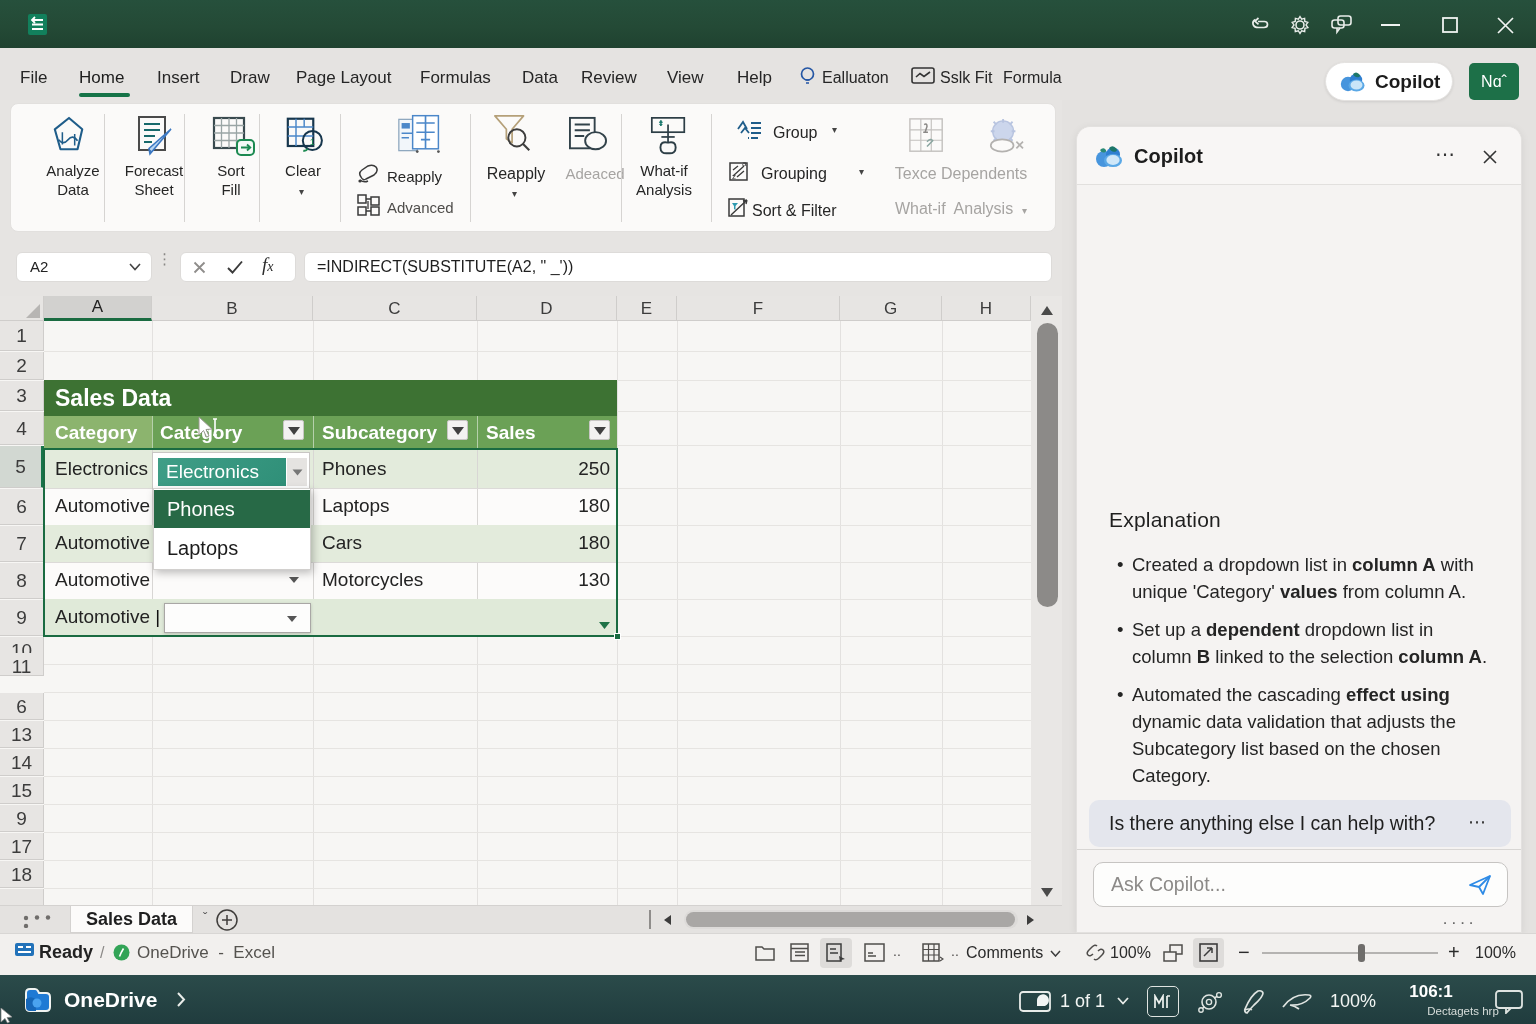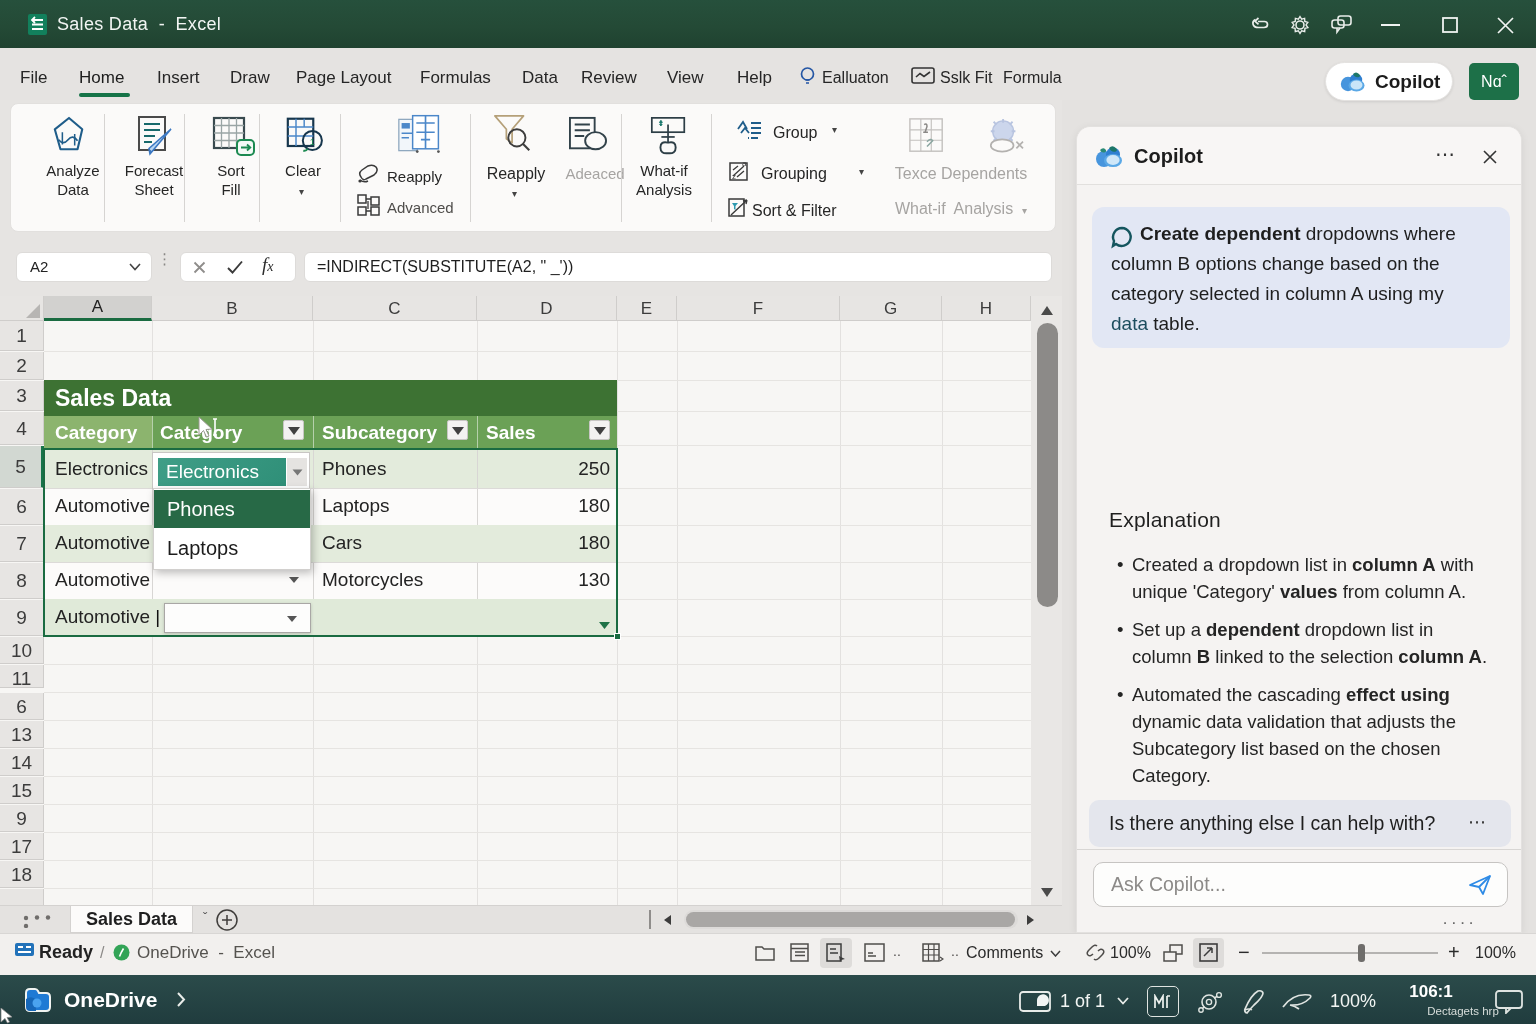--- a/index.html
+++ b/index.html
@@ -57,21 +57,20 @@
 </style>
 </head>
 <body>
   <div class="ab" id="titlebar">
     <div class="ab ticon">
       <svg width="19" height="21" viewBox="0 0 19 21">
         <path d="M4 6 H15 M4 10.5 H15 M4 15 H15" stroke="#fff" stroke-width="2.2" fill="none"></path>
         <path d="M7 3 L4 6 L7 9" stroke="#fff" stroke-width="1.8" fill="none"></path>
       </svg>
     </div>
-    <div class="ab tname">Sales Data&nbsp; -&nbsp; Excel</div>
     <svg class="ab" style="left:1250px;top:15px" width="21" height="20" viewBox="0 0 21 20">
       <path d="M5.5 4.5 C3.5 5.5 2.5 7 3 9 C3.5 11.5 6 12.5 8.5 12.5 L14 12.5 C16 12.5 17.5 11.5 17.5 9.5 C17.5 7.5 16 6.5 14.5 6.5 L8 6.5" fill="none" stroke="#e8ece9" stroke-width="1.7"></path>
       <path d="M8.5 3 L5 6.2 L8.5 9.4" fill="none" stroke="#e8ece9" stroke-width="1.7"></path>
     </svg>
     <svg class="ab" style="left:1289px;top:14px" width="22" height="22" viewBox="0 0 22 22">
       <circle cx="11" cy="11" r="4" fill="none" stroke="#e8ece9" stroke-width="1.6"></circle>
       <path d="M11 2.5 L12.6 5.2 L15.6 4.4 L15.8 7.5 L18.8 8.3 L17 10.9 L18.9 13.5 L15.9 14.4 L15.7 17.5 L12.7 16.7 L11 19.4 L9.3 16.7 L6.3 17.5 L6.1 14.4 L3.1 13.5 L5 10.9 L3.2 8.3 L6.2 7.5 L6.4 4.4 L9.4 5.2 Z" fill="none" stroke="#e8ece9" stroke-width="1.4"></path>
     </svg>
     <svg class="ab" style="left:1330px;top:14px" width="23" height="21" viewBox="0 0 23 21">
       <rect x="8" y="2" width="13" height="9" rx="2.5" fill="none" stroke="#e8ece9" stroke-width="1.6"></rect>
@@ -289,21 +288,21 @@
     <div class="rh" style="top:25px;height:30px;line-height:30px">1</div>
     <div class="rh" style="top:56px;height:28px;line-height:28px">2</div>
     <div class="rh" style="top:85px;height:30px;line-height:30px">3</div>
     <div class="rh" style="top:116px;height:33px;line-height:33px">4</div>
     <div class="rh" style="top:150px;height:42px;line-height:42px;background:#d2d8d2;border-right:3px solid #17744a">5</div>
     <div class="rh" style="top:193px;height:36px;line-height:36px">6</div>
     <div class="rh" style="top:230px;height:36px;line-height:36px">7</div>
     <div class="rh" style="top:267px;height:36px;line-height:36px">8</div>
     <div class="rh" style="top:304px;height:36px;line-height:36px">9</div>
     <div class="rh" style="top:341px;height:27px;line-height:27px">10</div>
-    <div class="rh" style="top:369px;height:23px;line-height:27px">11</div>
+    <div class="rh" style="top:357px;height:23px;line-height:27px">11</div>
     <div class="rh" style="top:397px;height:27px;line-height:27px">6</div>
     <div class="rh" style="top:425px;height:27px;line-height:27px">13</div>
     <div class="rh" style="top:453px;height:27px;line-height:27px">14</div>
     <div class="rh" style="top:481px;height:27px;line-height:27px">15</div>
     <div class="rh" style="top:509px;height:27px;line-height:27px">9</div>
     <div class="rh" style="top:537px;height:27px;line-height:27px">17</div>
     <div class="rh" style="top:565px;height:27px;line-height:27px">18</div>
     <div class="rh" style="top:593px;height:16px;border-bottom:none">&nbsp;</div>
 
     <div class="gv" style="left:152px"></div>
@@ -428,27 +427,20 @@
         <path d="M15 4 q3.4 -3.4 6.8 0 q2.3 2.3 0 3.4 q-4.5 1.2 -6.8 -3.4" fill="#1c7668"></path>
         <path d="M6 6 q3 -3 5.5 -0.5 q1.5 1.7 -0.5 2.8 q-3.5 1 -5 -2.3" fill="#2a8a74"></path>
       </svg>
       <div style="position:absolute;left:57px;top:0;height:58px;line-height:58px;font-weight:700;font-size:20px;color:#1d1d1d">Copilot</div>
       <div style="position:absolute;right:64px;top:0;height:58px;line-height:54px;font-size:20px;color:#333;letter-spacing:2px">⋯</div>
       <svg style="position:absolute;right:24px;top:23px" width="14" height="14" viewBox="0 0 14 14">
         <path d="M1 1 L13 13 M13 1 L1 13" stroke="#333" stroke-width="1.6"></path>
       </svg>
     </div>
 
-    <div style="position:absolute;left:15px;top:80px;width:418px;height:141px;background:#e2e7f4;border-radius:12px">
-      <svg style="position:absolute;left:18px;top:19px" width="24" height="24" viewBox="0 0 24 24">
-        <path d="M12 2 a9 9 0 1 1 -6 16 l-3 2 1 -5 a9 9 0 0 1 8 -13 z" fill="none" stroke="#14555e" stroke-width="2.4"></path>
-      </svg>
-      <div class="cptxt" style="left:48px;top:12px;width:370px"><b>Create dependent</b> dropdowns where</div>
-      <div class="cptxt" style="left:19px;top:42px;width:400px">column B options change based on the<br>category selected in column A using my<br><span style="color:#1c4d5e">data</span> table.</div>
-    </div>
 
 
     <div style="position:absolute;left:32px;top:381px;font-size:21px;color:#1f1f1f;font-weight:500;letter-spacing:.2px">Explanation</div>
     <div class="cptxt" style="left:40px;top:424px;width:400px;font-size:18.5px;line-height:27px;color:#242424">
       <div style="position:relative;padding-left:15px;margin-bottom:11px"><span style="position:absolute;left:0">•</span>Created a dropdown list in <b>column A</b> with<br>unique 'Category' <b>values</b> from column A.</div>
       <div style="position:relative;padding-left:15px;margin-bottom:11px"><span style="position:absolute;left:0">•</span>Set up a <b>dependent</b> dropdown list in<br>column <b>B</b> linked to the selection <b>column A</b>.</div>
       <div style="position:relative;padding-left:15px"><span style="position:absolute;left:0">•</span>Automated the cascading <b>effect using</b><br>dynamic data validation that adjusts the<br>Subcategory list based on the chosen<br>Category.</div>
     </div>
 
     <div style="position:absolute;left:12px;top:673px;width:422px;height:47px;background:#e4e6ed;border-radius:10px">

